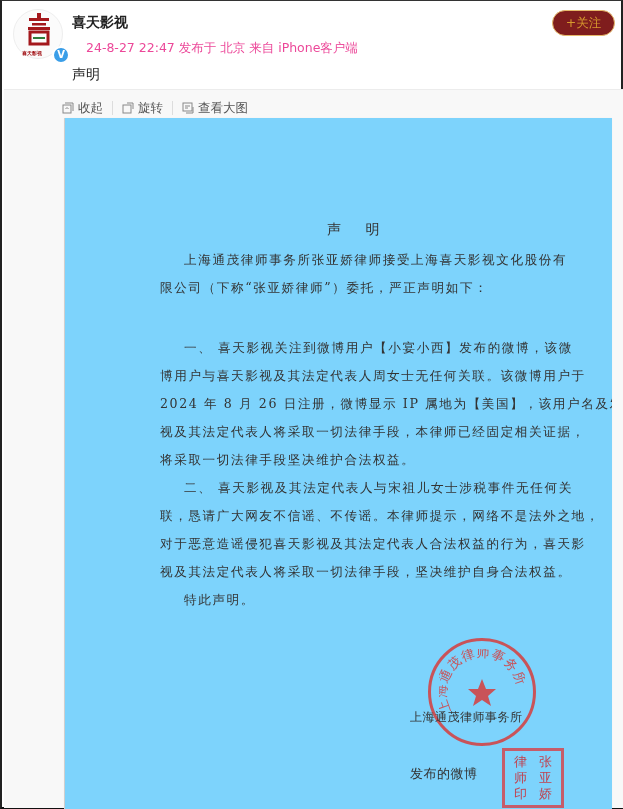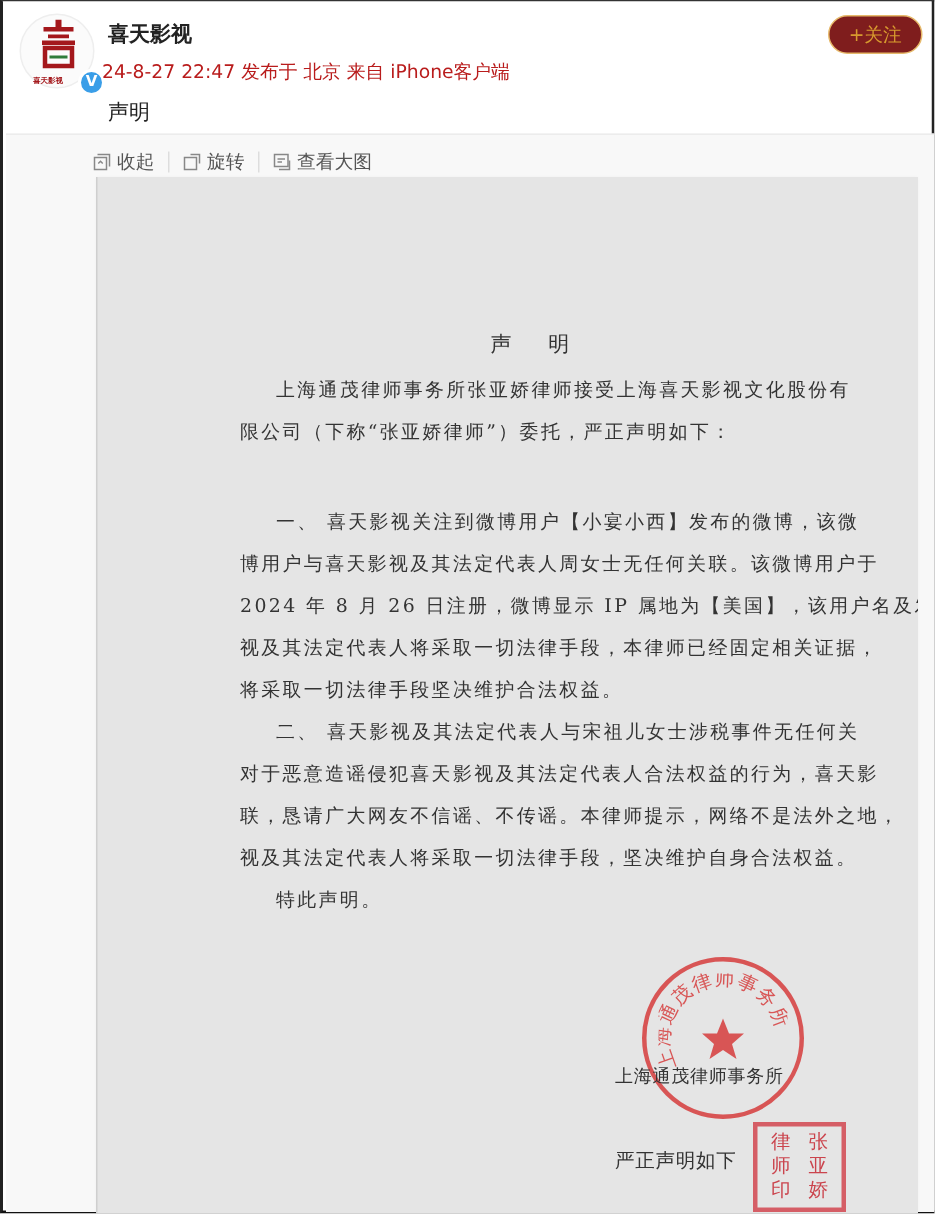--- a/index.html
+++ b/index.html
@@ -5,29 +5,29 @@
   * { box-sizing: border-box; margin: 0; padding: 0; }
   html, body { width: 623px; height: 809px; overflow: hidden; background: #ffffff; }
   body { font-family: "DejaVu Sans", "Liberation Sans", sans-serif; position: relative; }
   .frame { position: absolute; left: 0; top: 0; width: 623px; height: 809px; border-left: 2px solid #222; border-right: 2px solid #222; border-top: 1px solid #333; border-bottom: 2px solid #111; background: #fff; }
   .header { position: absolute; left: 0; top: 0; width: 619px; height: 88px; background: #fff; }
   .avatar { position: absolute; left: 11px; top: 8px; width: 50px; height: 50px; border-radius: 50%; background: #fbfbfb; border: 1px solid #eee; overflow: visible; }
   .avatar .logo-glyph { position: absolute; left: 13px; top: 3px; width: 24px; height: 34px; }
   .avatar .logo-text { position: absolute; left: 8px; top: 40px; font-size: 5px; color: #a4181c; font-weight: bold; white-space: nowrap; }
   .verified { position: absolute; left: 38px; top: 36px; width: 18px; height: 18px; border-radius: 50%; background: #3a9ee8; border: 2px solid #fff; color: #fff; font-size: 10px; font-weight: bold; text-align: center; line-height: 14px; }
   .username { position: absolute; left: 70px; top: 13px; font-size: 14px; font-weight: bold; color: #222; }
-  .meta { position: absolute; left: 66px; top: 39px; font-size: 12.5px; color: #b91c1c; white-space: nowrap; }
+  .meta { position: absolute; left: 84px; top: 39px; font-size: 12.5px; color: #ec4899; white-space: nowrap; }
   .post-text { position: absolute; left: 70px; top: 65px; font-size: 14px; color: #222; }
   .follow-btn { position: absolute; left: 550px; top: 9px; width: 63px; height: 26px; border: 1.5px solid #e6b96a; border-radius: 13px; color: #d79a2e; font-size: 12.5px; text-align: center; line-height: 23px; background: #7f1d1d; cursor: pointer; }
   .panel { position: absolute; left: 2px; top: 88px; width: 619px; height: 719px; background: #f8f8f8; border-top: 1px solid #ececec; }
   .toolbar { position: absolute; left: 58px; top: 9px; height: 18px; display: flex; align-items: center; font-size: 12.5px; color: #555; }
   .tool { display: flex; align-items: center; cursor: pointer; }
   .tool svg { width: 12px; height: 12px; margin-right: 4px; }
   .sep { width: 1px; height: 14px; background: #ddd; margin: 0 9px; }
-  .doc { position: absolute; left: 60px; top: 28px; width: 548px; height: 692px; background: #e5e5e5; border-left: 1.5px solid #cfcfcf; box-shadow: 0 0 2px rgba(0,0,0,0.03); overflow: hidden; }
+  .doc { position: absolute; left: 60px; top: 28px; width: 548px; height: 692px; background: #7dd3fc; border-left: 1.5px solid #cfcfcf; box-shadow: 0 0 2px rgba(0,0,0,0.03); overflow: hidden; }
   .doc-text { font-family: "DejaVu Serif", "Liberation Serif", serif; color: #333; font-size: 13px; }
   .doc-title { position: absolute; left: 262px; top: 103px; font-size: 14px; letter-spacing: 10px; color: #333; }
   .para { position: absolute; left: 95px; width: 380px; line-height: 28px; font-size: 12.6px; letter-spacing: 1.6px; }
   .line { white-space: nowrap; display: block; }
   .indent { padding-left: 24px; }
   .sig-firm { position: absolute; left: 345px; top: 591px; font-size: 12px; letter-spacing: 0.5px; white-space: nowrap; }
   .sig-lawyer { position: absolute; left: 345px; top: 647px; font-size: 13px; letter-spacing: 0.5px; white-space: nowrap; }
   .seal-round { position: absolute; left: 363px; top: 520px; width: 108px; height: 108px; border: 3px solid rgba(214,60,60,0.85); border-radius: 50%; }
   .seal-round .seal-text { position: absolute; left: 8px; top: 8px; width: 86px; height: 86px; }
   .star { position: absolute; left: 36px; top: 37px; width: 30px; height: 30px; }
@@ -98,43 +98,43 @@
       <div class="para" style="top:216px;">
         <span class="line indent">一、  喜天影视关注到微博用户【小宴小西】发布的微博，该微</span>
         <span class="line">博用户与喜天影视及其法定代表人周女士无任何关联。该微博用户于</span>
         <span class="line">2024 年 8 月 26 日注册，微博显示 IP 属地为【美国】，该用户名及发</span>
         <span class="line">视及其法定代表人将采取一切法律手段，本律师已经固定相关证据，</span>
         <span class="line">将采取一切法律手段坚决维护合法权益。</span>
       </div>
 
       <div class="para" style="top:356px;">
         <span class="line indent">二、  喜天影视及其法定代表人与宋祖儿女士涉税事件无任何关</span>
+        <span class="line">联，恳请广大网友不信谣、不传谣。本律师提示，网络不是法外之地，</span>
         <span class="line">对于恶意造谣侵犯喜天影视及其法定代表人合法权益的行为，喜天影</span>
-        <span class="line">联，恳请广大网友不信谣、不传谣。本律师提示，网络不是法外之地，</span>
         <span class="line">视及其法定代表人将采取一切法律手段，坚决维护自身合法权益。</span>
       </div>
 
       <div class="para" style="top:468px;">
         <span class="line indent">特此声明。</span>
       </div>
 
       <div class="seal-round">
         <svg class="seal-text" viewBox="0 0 86 86">
           <defs>
               <path id="arc" d="M 12 62 A 36 36 0 1 1 74 62"></path>
             </defs>
           <text font-size="13" fill="rgba(214,60,60,0.85)" font-family="DejaVu Serif, serif" letter-spacing="1"><textPath href="#arc">上海通茂律师事务所</textPath></text>
         </svg>
         <svg class="star" viewBox="0 0 30 30">
             <polygon points="15,1 19,11 29,11 21,18 24,28 15,22 6,28 9,18 1,11 11,11" fill="rgba(214,60,60,0.85)"></polygon>
           </svg>
       </div>
 
       <div class="sig-firm">上海通茂律师事务所</div>
-      <div class="sig-lawyer">严正声明如下</div>
+      <div class="sig-lawyer">发布的微博</div>
 
       <div class="seal-square">
         <span>律</span>
         <span>张</span>
         <span>师</span>
         <span>亚</span>
         <span>印</span>
         <span>娇</span>
       </div>
 

